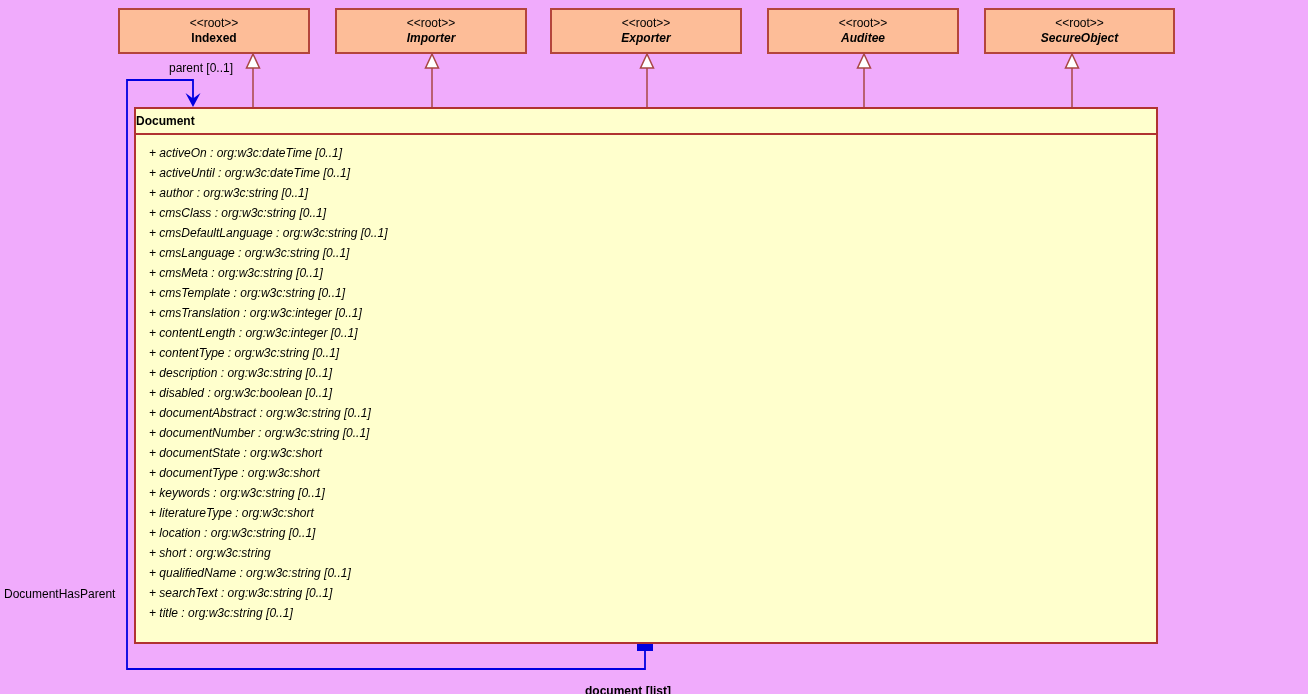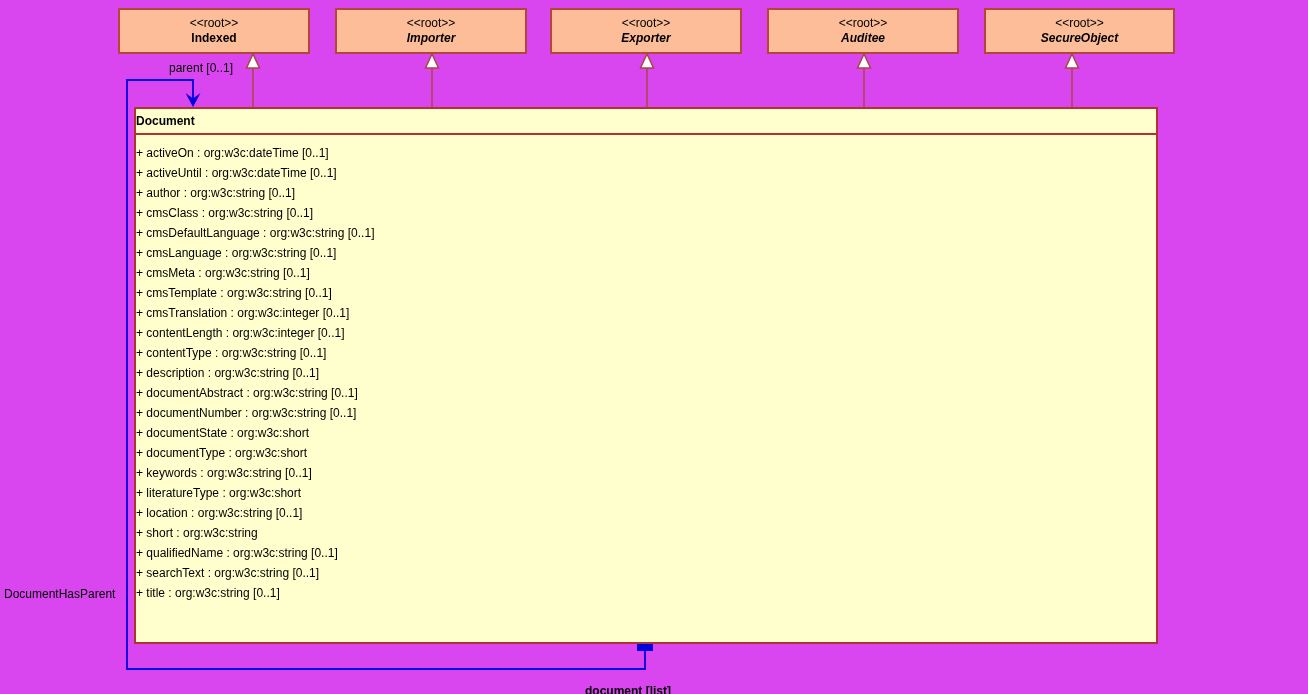--- a/index.html
+++ b/index.html
@@ -1,20 +1,20 @@
 <!DOCTYPE html>
 <html><head>
 <meta charset="utf-8">
 <style>
   html, body { margin: 0; padding: 0; background: #ffffff; }
   .canvas {
     position: relative;
     width: 1308px;
     height: 694px;
-    background: #d946ef;
+    background: #f0abfc;
     font-family: "Liberation Sans", sans-serif;
     color: #000000;
     overflow: hidden;
   }
 
   
   .parent-box {
     position: absolute;
     top: 8px;
     width: 192px;
@@ -50,21 +50,23 @@
     border-bottom: 2px solid #B03331;
     text-align: left;
     font-weight: bold;
     font-size: 12px;
   }
   .doc-attrs { padding-top: 8px; }
   .attr {
     height: 20px;
     line-height: 20px;
     font-size: 12px;
+    padding-left: 13px;
     white-space: pre;
+    font-style: italic;
   }
 
   
   .overlay {
     position: absolute;
     left: 0; top: 0;
     width: 1308px;
     height: 694px;
     pointer-events: none;
   }
@@ -114,20 +116,21 @@
       <div class="attr">+ author : org:w3c:string [0..1]</div>
       <div class="attr">+ cmsClass : org:w3c:string [0..1]</div>
       <div class="attr">+ cmsDefaultLanguage : org:w3c:string [0..1]</div>
       <div class="attr">+ cmsLanguage : org:w3c:string [0..1]</div>
       <div class="attr">+ cmsMeta : org:w3c:string [0..1]</div>
       <div class="attr">+ cmsTemplate : org:w3c:string [0..1]</div>
       <div class="attr">+ cmsTranslation : org:w3c:integer [0..1]</div>
       <div class="attr">+ contentLength : org:w3c:integer [0..1]</div>
       <div class="attr">+ contentType : org:w3c:string [0..1]</div>
       <div class="attr">+ description : org:w3c:string [0..1]</div>
+      <div class="attr">+ disabled : org:w3c:boolean [0..1]</div>
       <div class="attr">+ documentAbstract : org:w3c:string [0..1]</div>
       <div class="attr">+ documentNumber : org:w3c:string [0..1]</div>
       <div class="attr">+ documentState : org:w3c:short</div>
       <div class="attr">+ documentType : org:w3c:short</div>
       <div class="attr">+ keywords : org:w3c:string [0..1]</div>
       <div class="attr">+ literatureType : org:w3c:short</div>
       <div class="attr">+ location : org:w3c:string [0..1]</div>
       <div class="attr">+ short : org:w3c:string</div>
       <div class="attr">+ qualifiedName : org:w3c:string [0..1]</div>
       <div class="attr">+ searchText : org:w3c:string [0..1]</div>

